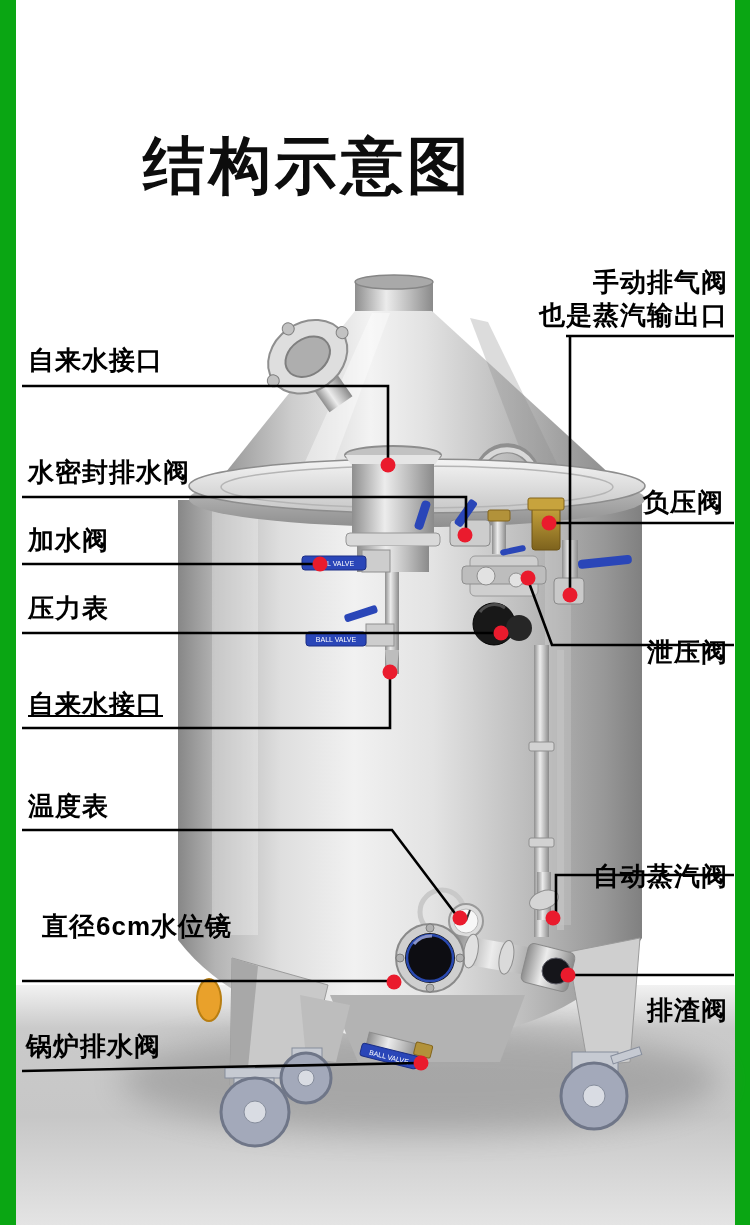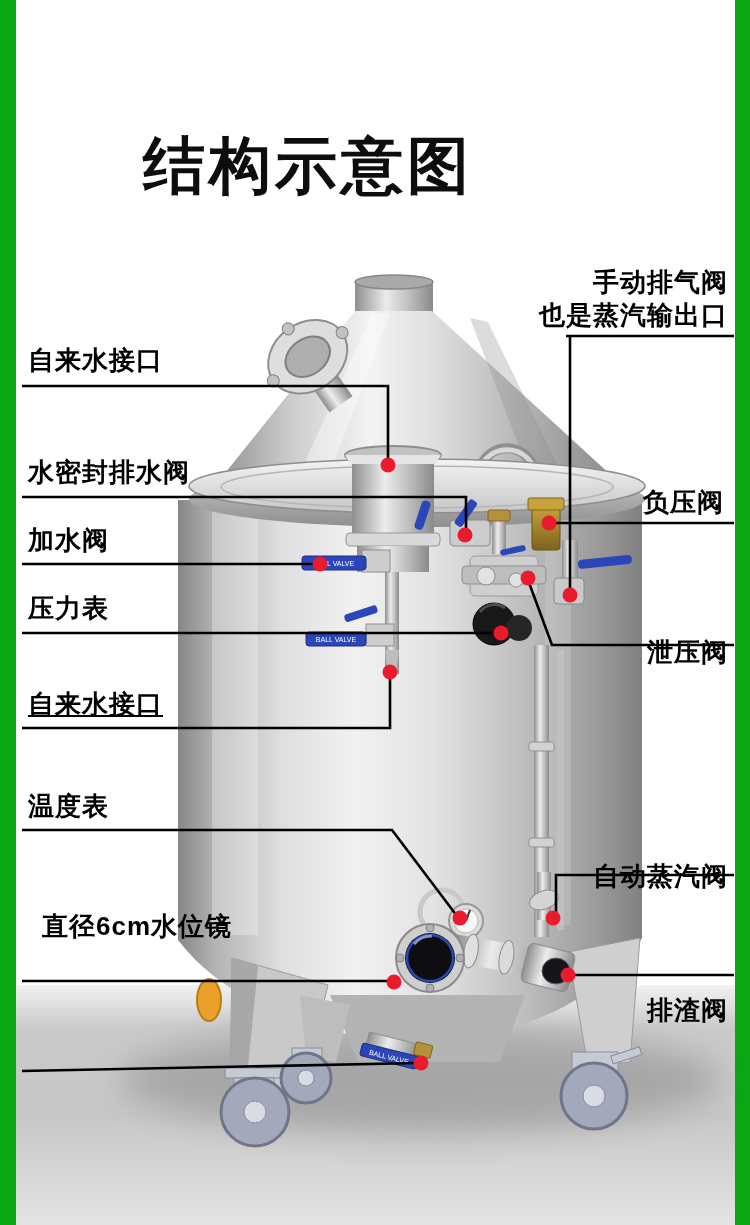--- a/index.html
+++ b/index.html
@@ -258,20 +258,21 @@
 
   <div id="title">结构示意图</div>
 
   <div class="lbl" style="left:28px;top:344px;">自来水接口</div>
   <div class="lbl" style="left:28px;top:456px;">水密封排水阀</div>
   <div class="lbl" style="left:28px;top:524px;">加水阀</div>
   <div class="lbl" style="left:28px;top:592px;">压力表</div>
   <div class="lbl" style="left:28px;top:688px;text-decoration:underline;">自来水接口</div>
   <div class="lbl" style="left:28px;top:790px;">温度表</div>
   <div class="lbl" style="left:26px;top:910px;margin-left:16px;">直径6cm水位镜</div>
+  <div class="lbl" style="left:26px;top:1030px;">锅炉排水阀</div>
 
   <div class="lbl right" style="right:22px;top:266px;">手动排气阀
 也是蒸汽输出口</div>
   <div class="lbl right" style="right:26px;top:488px;font-family:Liberation Mono, monospace;">负压阀</div>
   <div class="lbl right" style="right:22px;top:600px;margin-top:36px;">泄压阀</div>
   <div class="lbl right" style="right:22px;top:860px;">自动蒸汽阀</div>
   <div class="lbl right" style="right:22px;top:994px;">排渣阀</div>
 
 </div>
 

